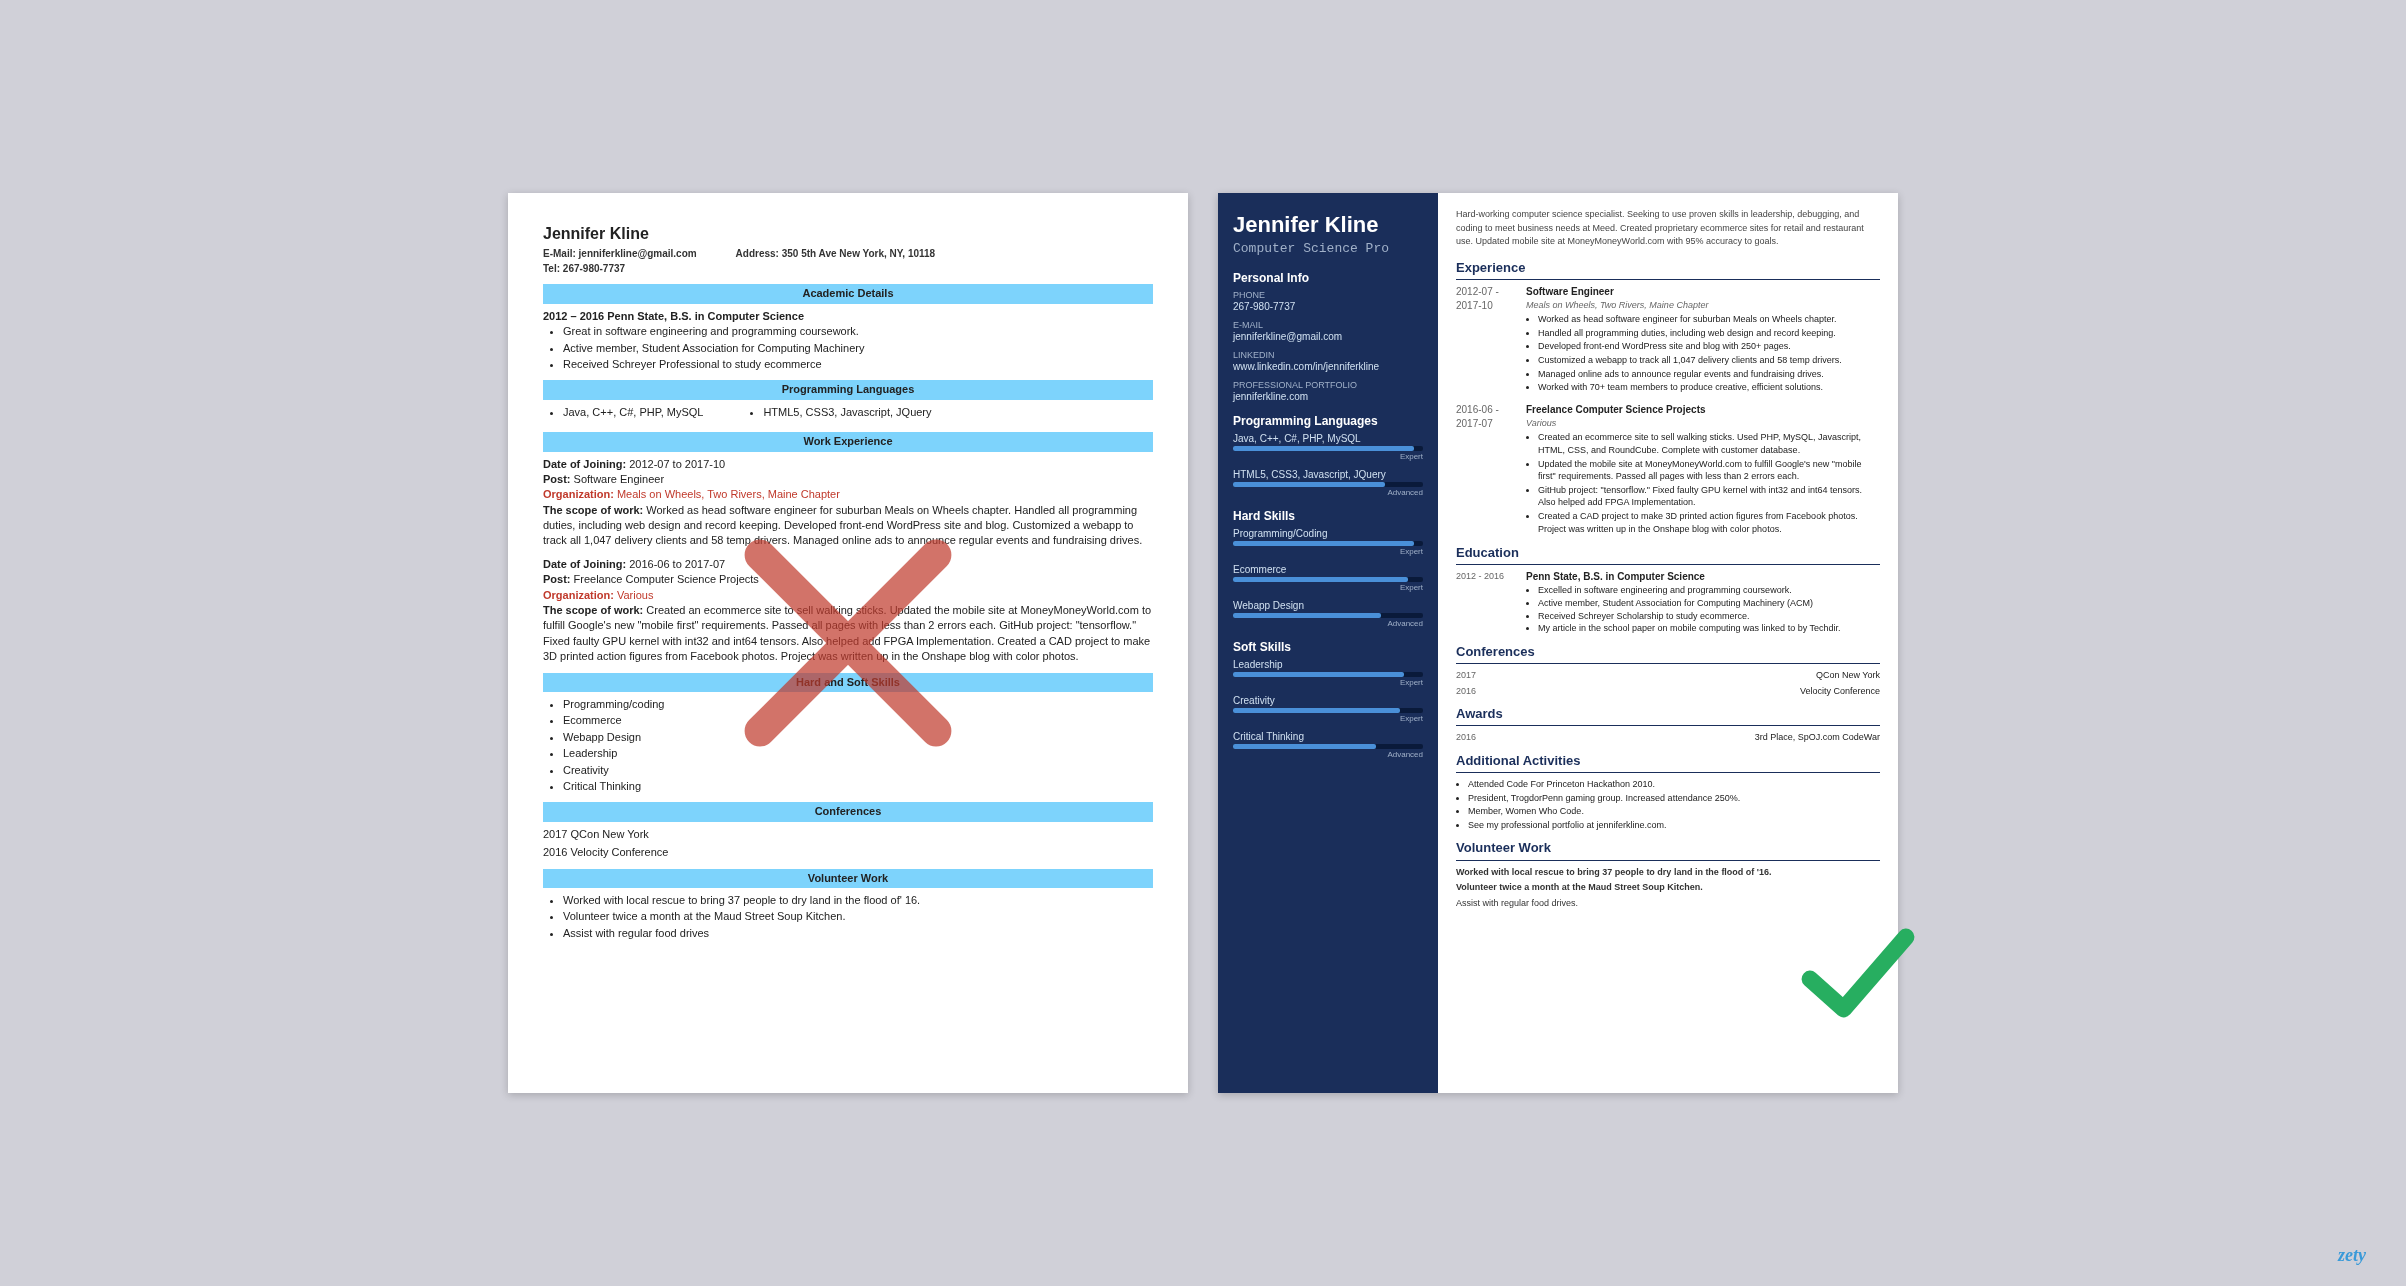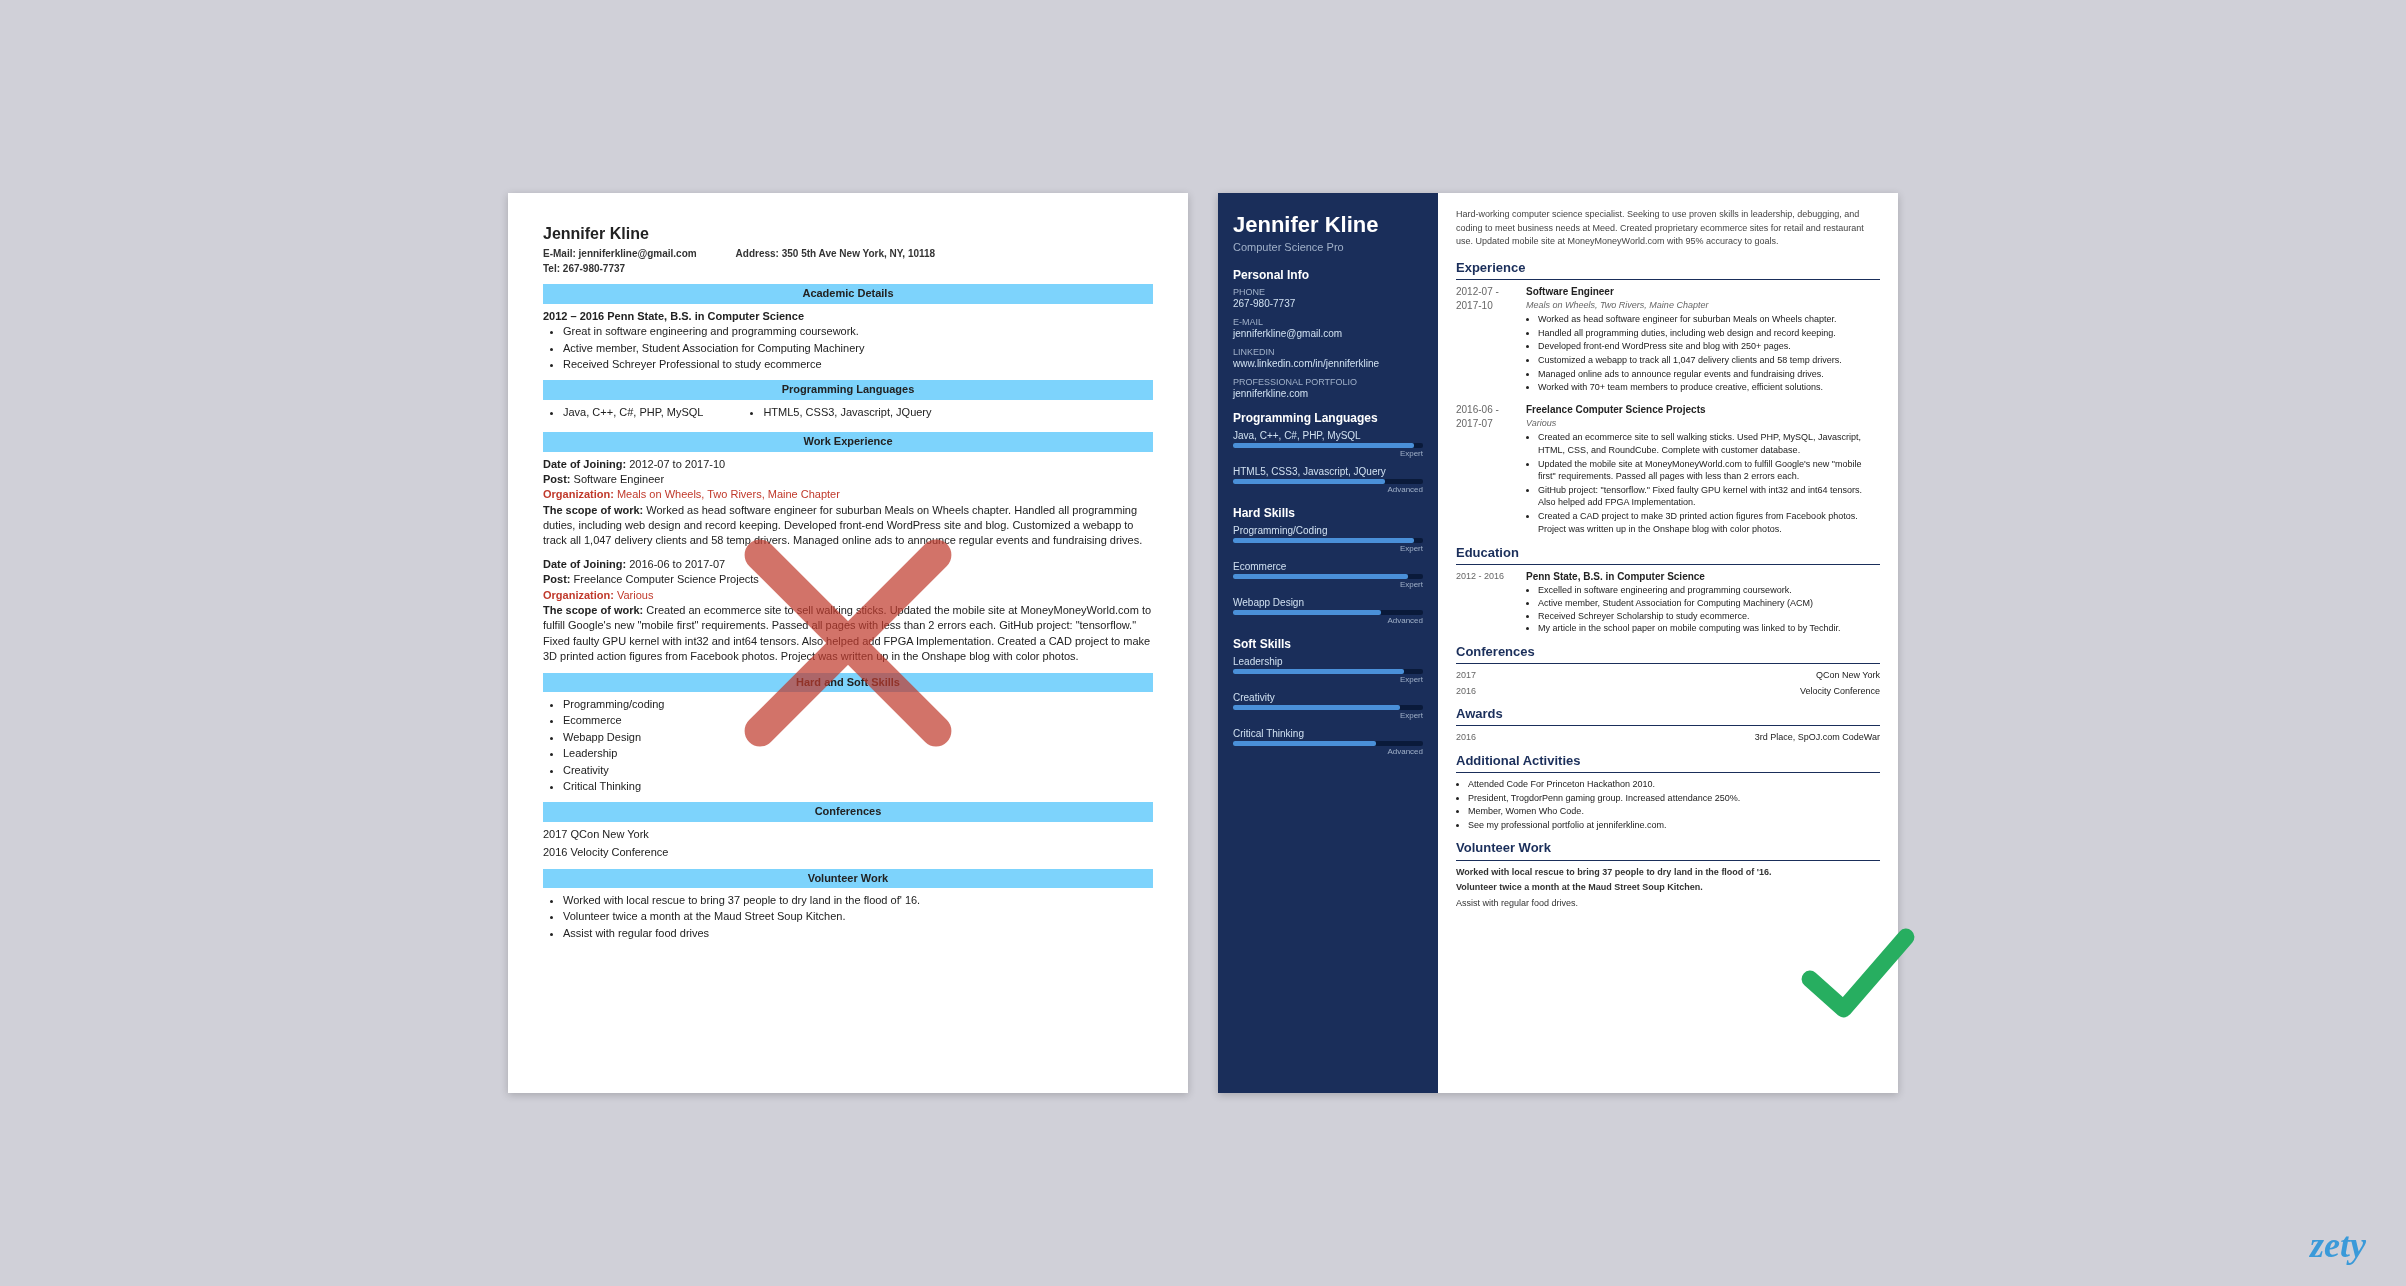--- a/index.html
+++ b/index.html
@@ -105,23 +105,24 @@
       font-size: 10px;
     }
     .sidebar-name {
       font-size: 22px;
       font-weight: bold;
       line-height: 1.1;
       margin-bottom: 4px;
       color: white;
     }
     .sidebar-title {
-      font-size: 11px;
+      font-size: 13px;
       color: #a0b0c8;
       margin-bottom: 15px;
+      font-family: Liberation Mono, monospace;
     }
     .sidebar-section-title {
       font-size: 12px;
       font-weight: bold;
       color: white;
       margin: 12px 0 5px 0;
     }
     .sidebar-info-label {
       font-size: 9px;
       color: #a0b0c8;
@@ -267,21 +268,21 @@
       width: 120px;
       height: 120px;
       pointer-events: none;
     }
 
     
     .zety-logo {
       position: absolute;
       bottom: 15px;
       right: 20px;
-      font-size: 36px;
+      font-size: 18px;
       font-weight: bold;
       color: #3a9ad9;
       font-style: italic;
       font-family: Georgia, serif;
     }
   </style>
 </head>
 <body>
 
 <div class="container">

